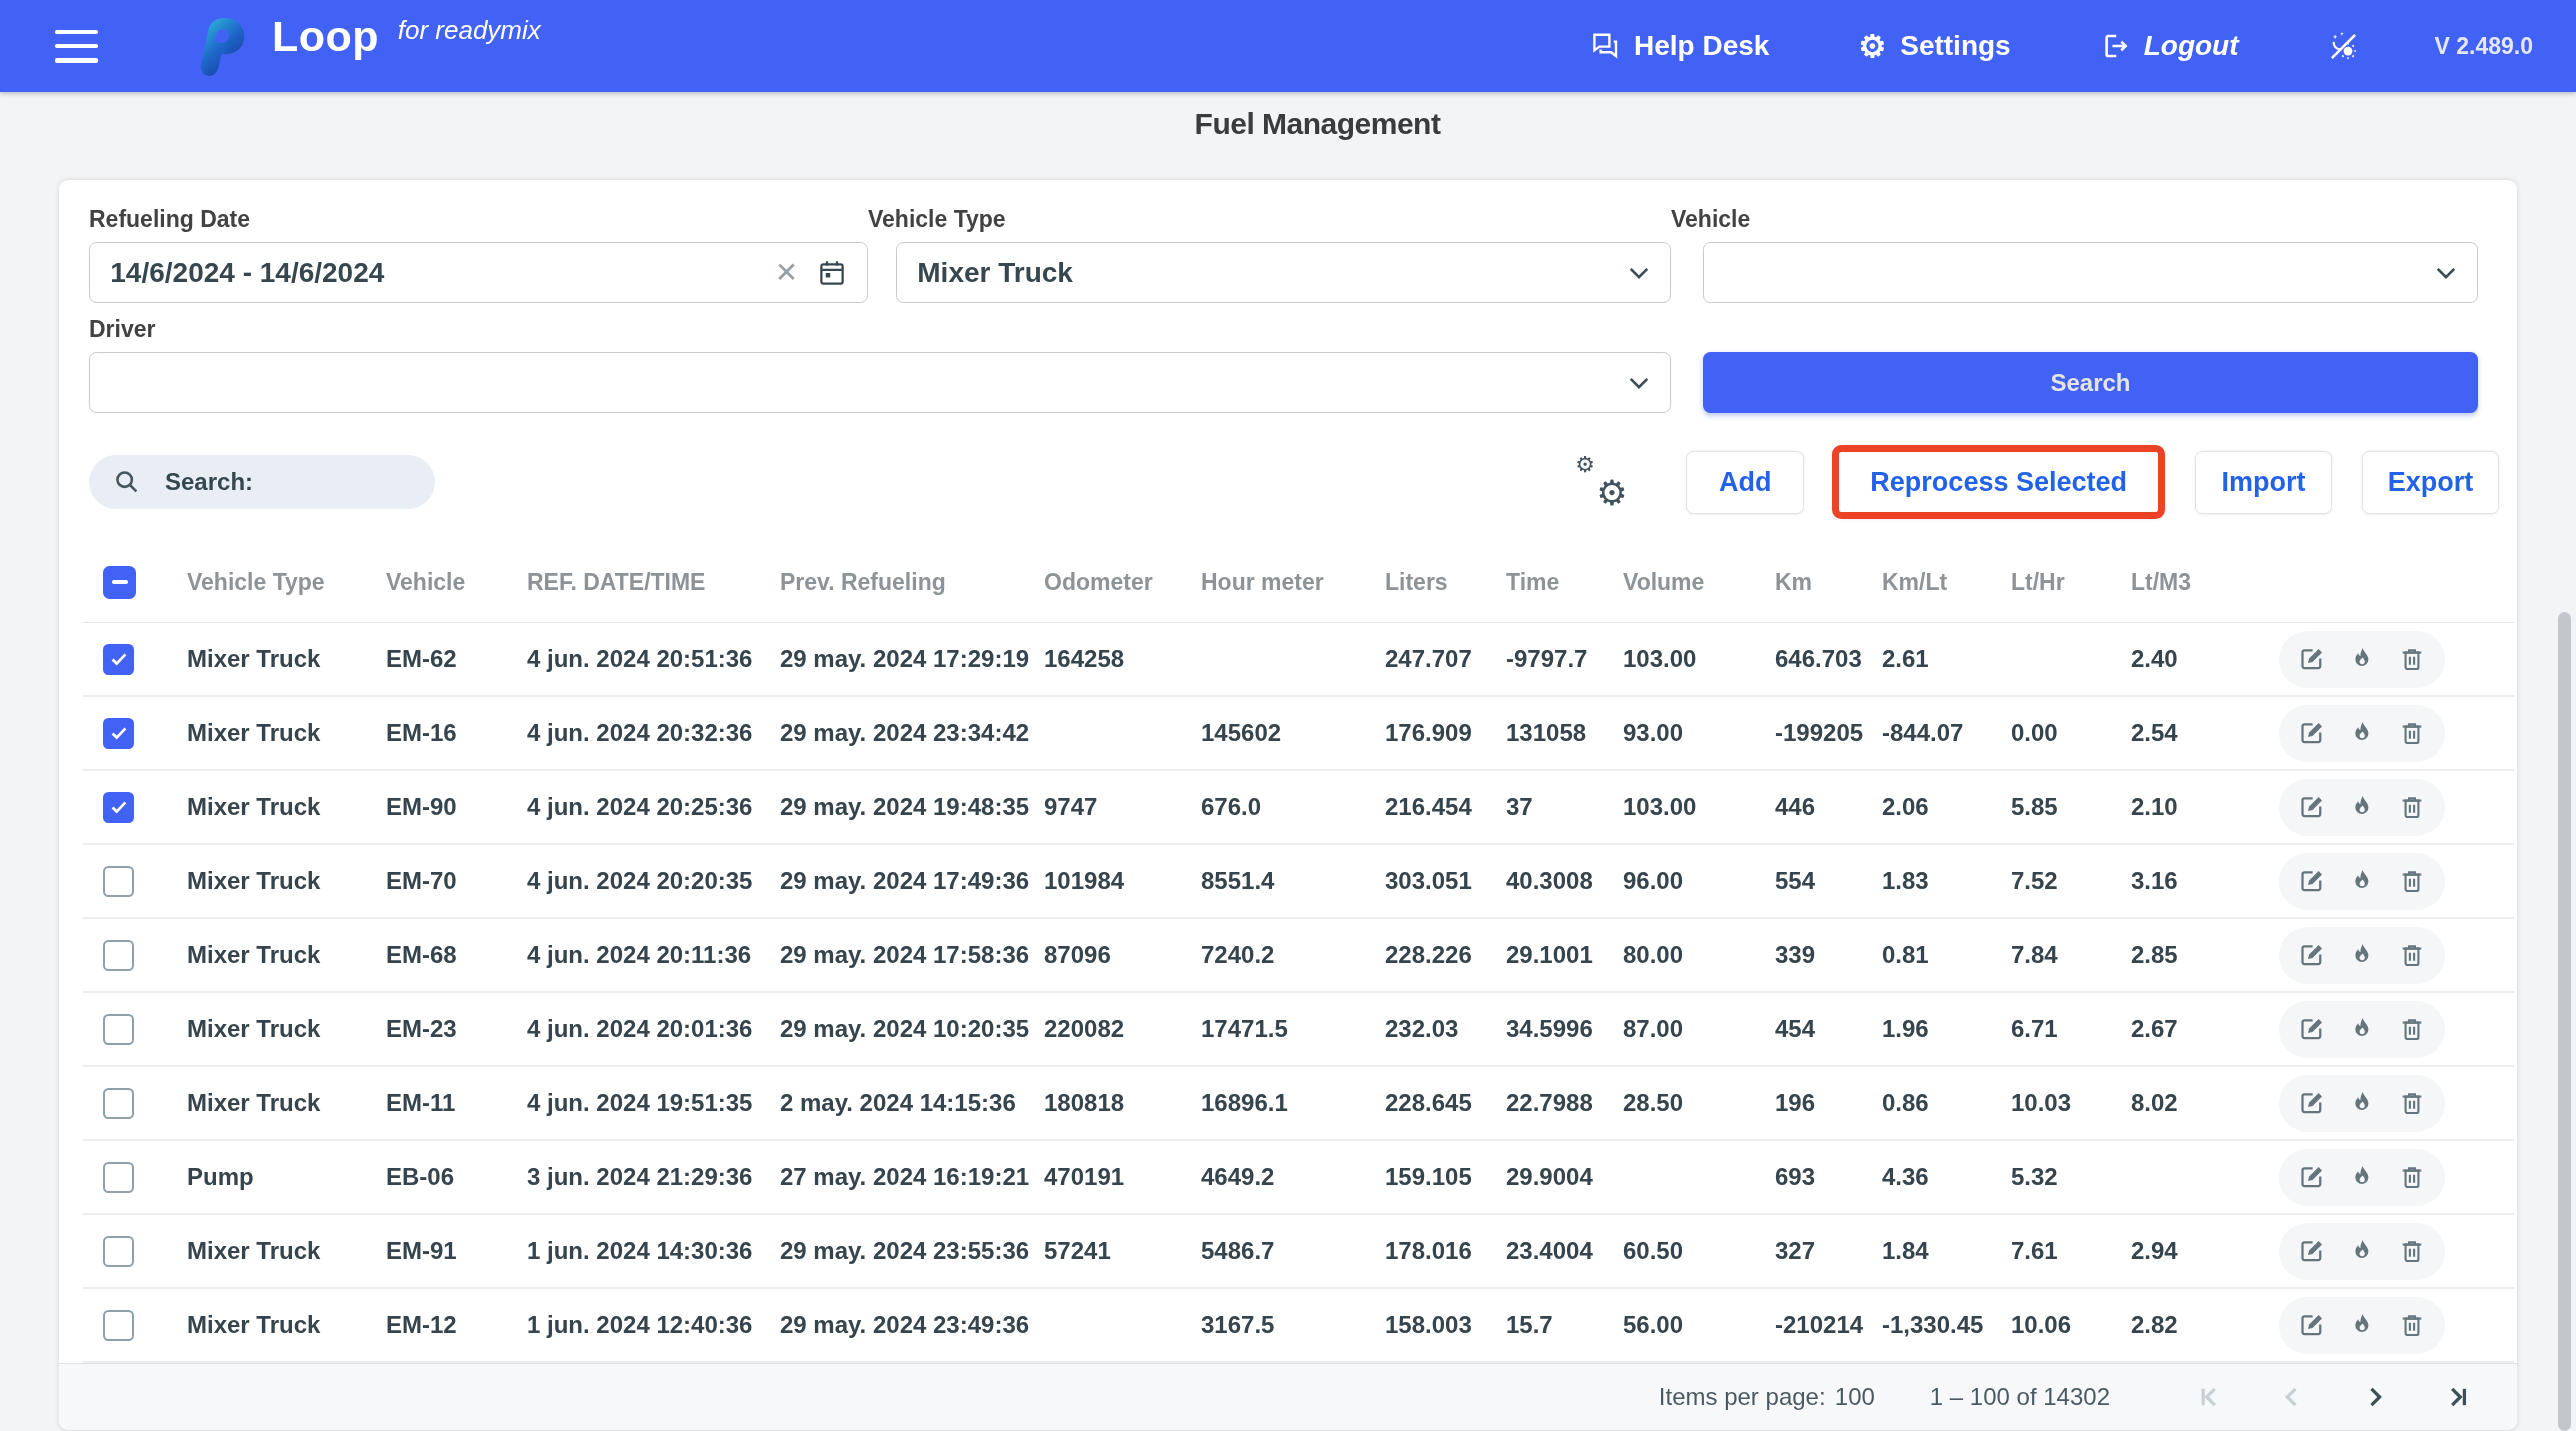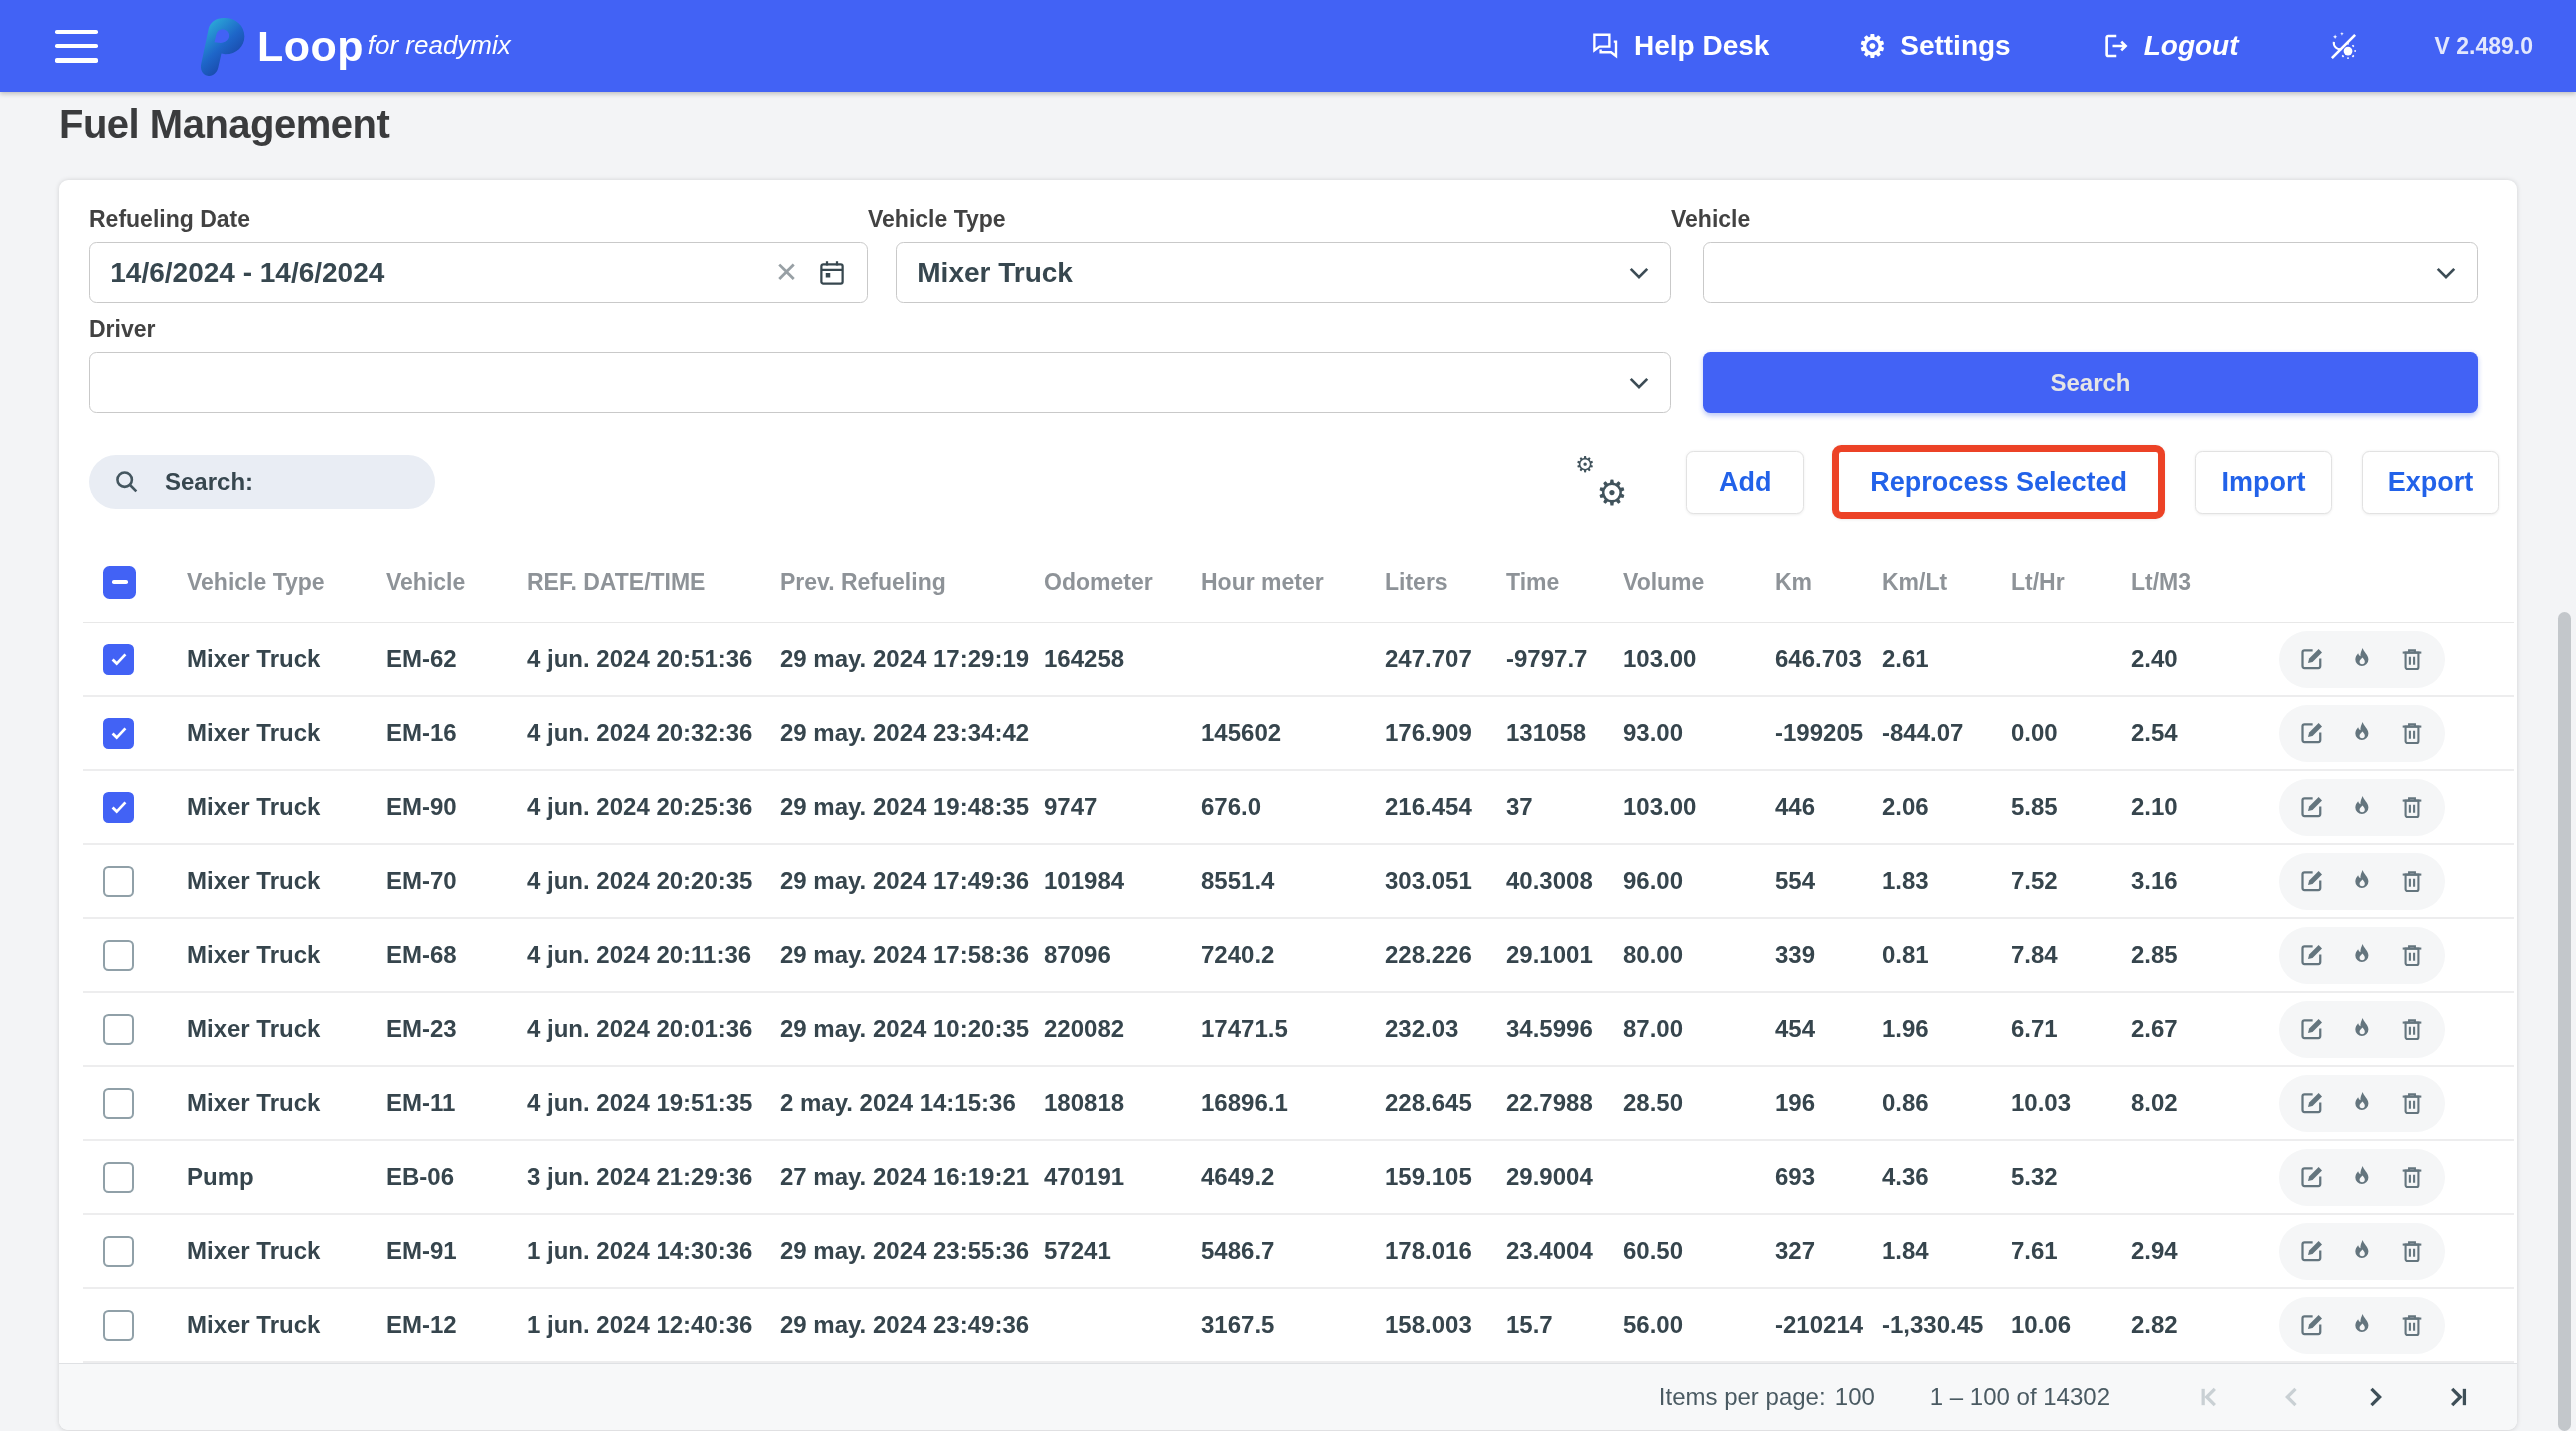--- a/index.html
+++ b/index.html
@@ -4,33 +4,33 @@
 <style>
   * { margin:0; padding:0; box-sizing:border-box; }
   html,body { width:2576px; height:1431px; overflow:hidden; }
   body { background:#f3f4f6; font-family:"Liberation Sans", sans-serif; }
 
   
   .navbar { height:92px; background:#4262f5; display:flex; align-items:center;
             padding:0 43px 0 55px; color:#fff; box-shadow:0 1.8px 4.6px rgba(0,0,0,.22); position:relative; z-index:5;}
   .hamburger { width:43px; height:33px; display:flex; flex-direction:column; justify-content:space-between; cursor:pointer; }
   .hamburger span { height:4.6px; background:#fff; border-radius:1.8px; }
-  .brand { display:flex; align-items:center; margin-left:102px; gap:0; }
+  .brand { display:flex; align-items:flex-start; margin-left:102px; gap:15px; }
   .brand svg { margin-bottom:-5.5px; }
   .brand-name { font-size:43px; font-weight:800; letter-spacing:0.5px; line-height:1; }
   .brand-suffix { font-size:26px; font-style:italic; font-weight:500; margin-left:3.7px; padding-bottom:1.8px; }
   .nav-right { margin-left:auto; display:flex; align-items:center; }
   .nav-item { display:flex; align-items:center; gap:14px; font-size:28px; font-weight:600; cursor:pointer; }
   .nav-item + .nav-item { margin-left:89px; }
   .nav-item.logout span { font-style:italic; font-weight:700; }
   .gear-glyph { font-size:31px; line-height:1; }
   .version { font-size:23px; font-weight:700; opacity:.85; margin-left:76px; }
 
   
-  .page-title { margin:5.5px 0 0 59px; font-size:40px; line-height:52px; font-weight:700; color:#3a3b3d; letter-spacing:-0.5px; }
+  .page-title { margin:5.5px 0 0 59px; font-size:30px; line-height:52px; font-weight:700; color:#3a3b3d; letter-spacing:-0.5px;text-align:center; }
 
   
   .card { margin:30.5px 59px 0; width:2458px; background:#fff; border-radius:9.2px;
           box-shadow:0 0.9px 5.5px rgba(0,0,0,.14); position:relative; }
 
   
   .filters { padding:26px 16px 0 30px; }
   .fields-row { display:flex; }
   .fields-row.second { margin-top:13px; align-items:flex-end; }
   .field label { display:block; font-size:23px; font-weight:600; color:#424242; margin-bottom:9.2px; }

